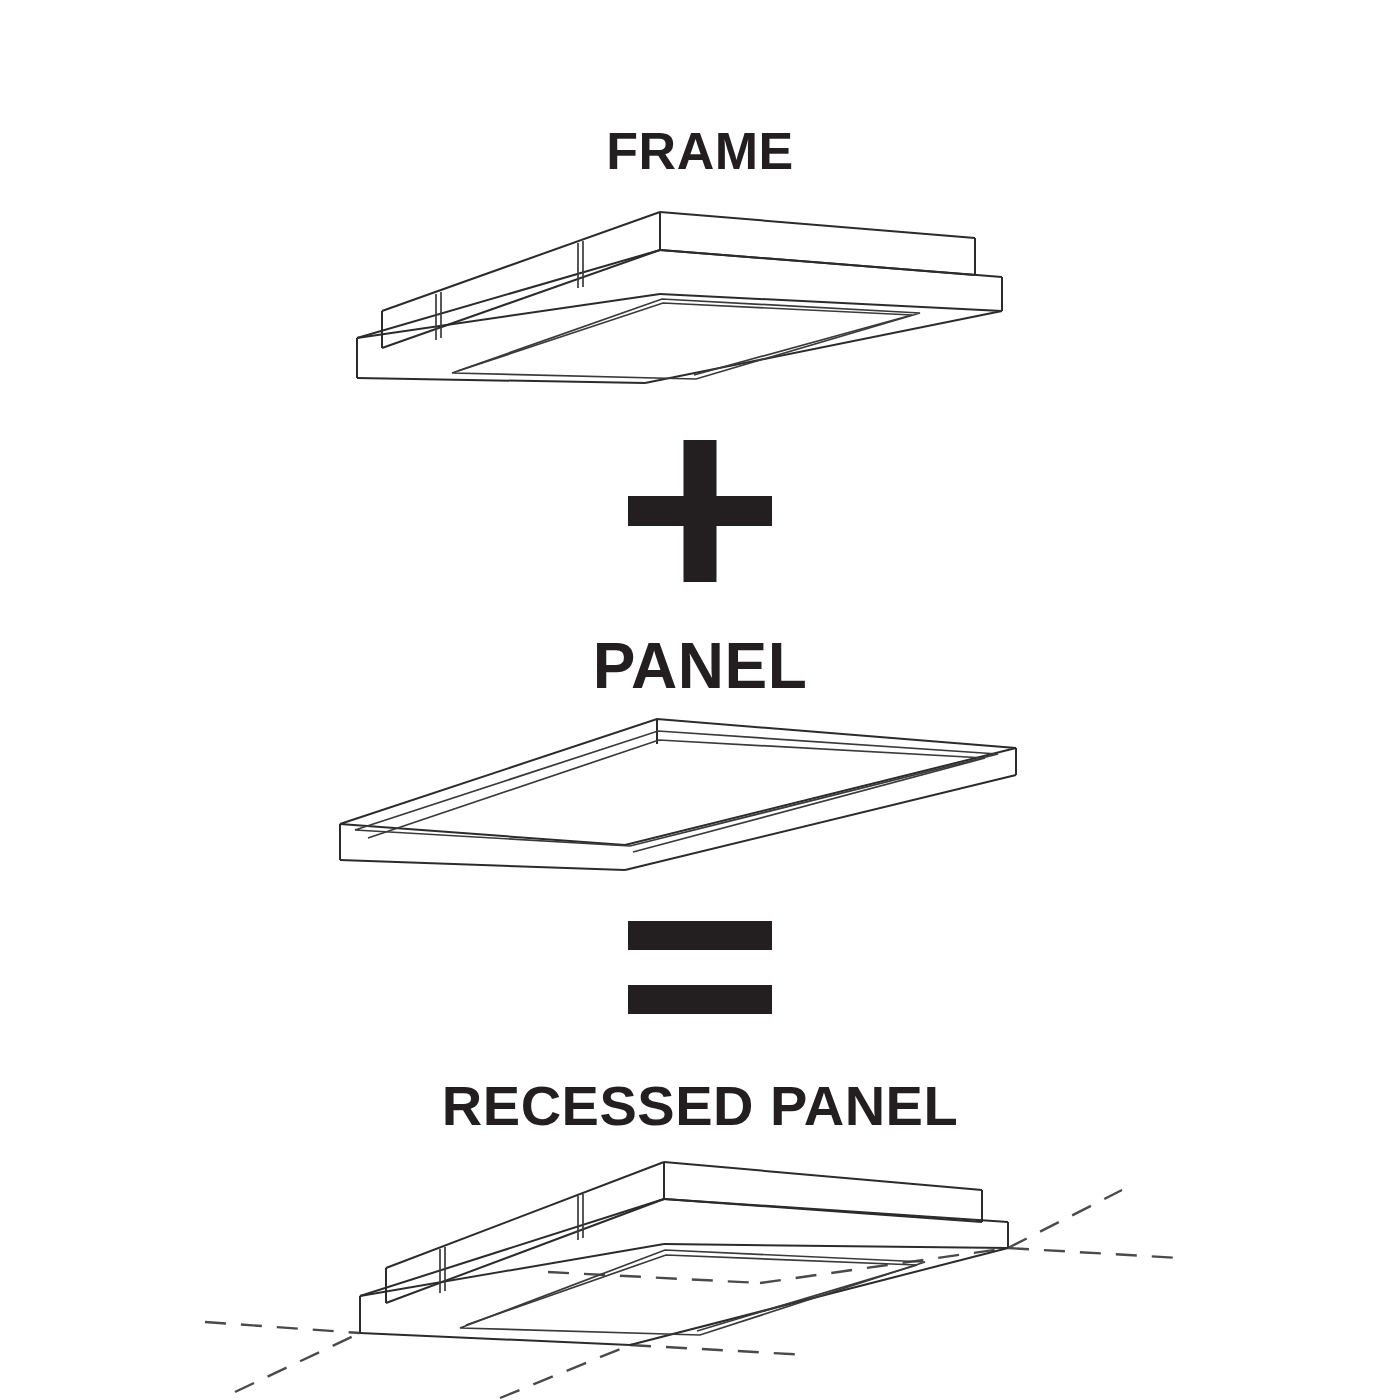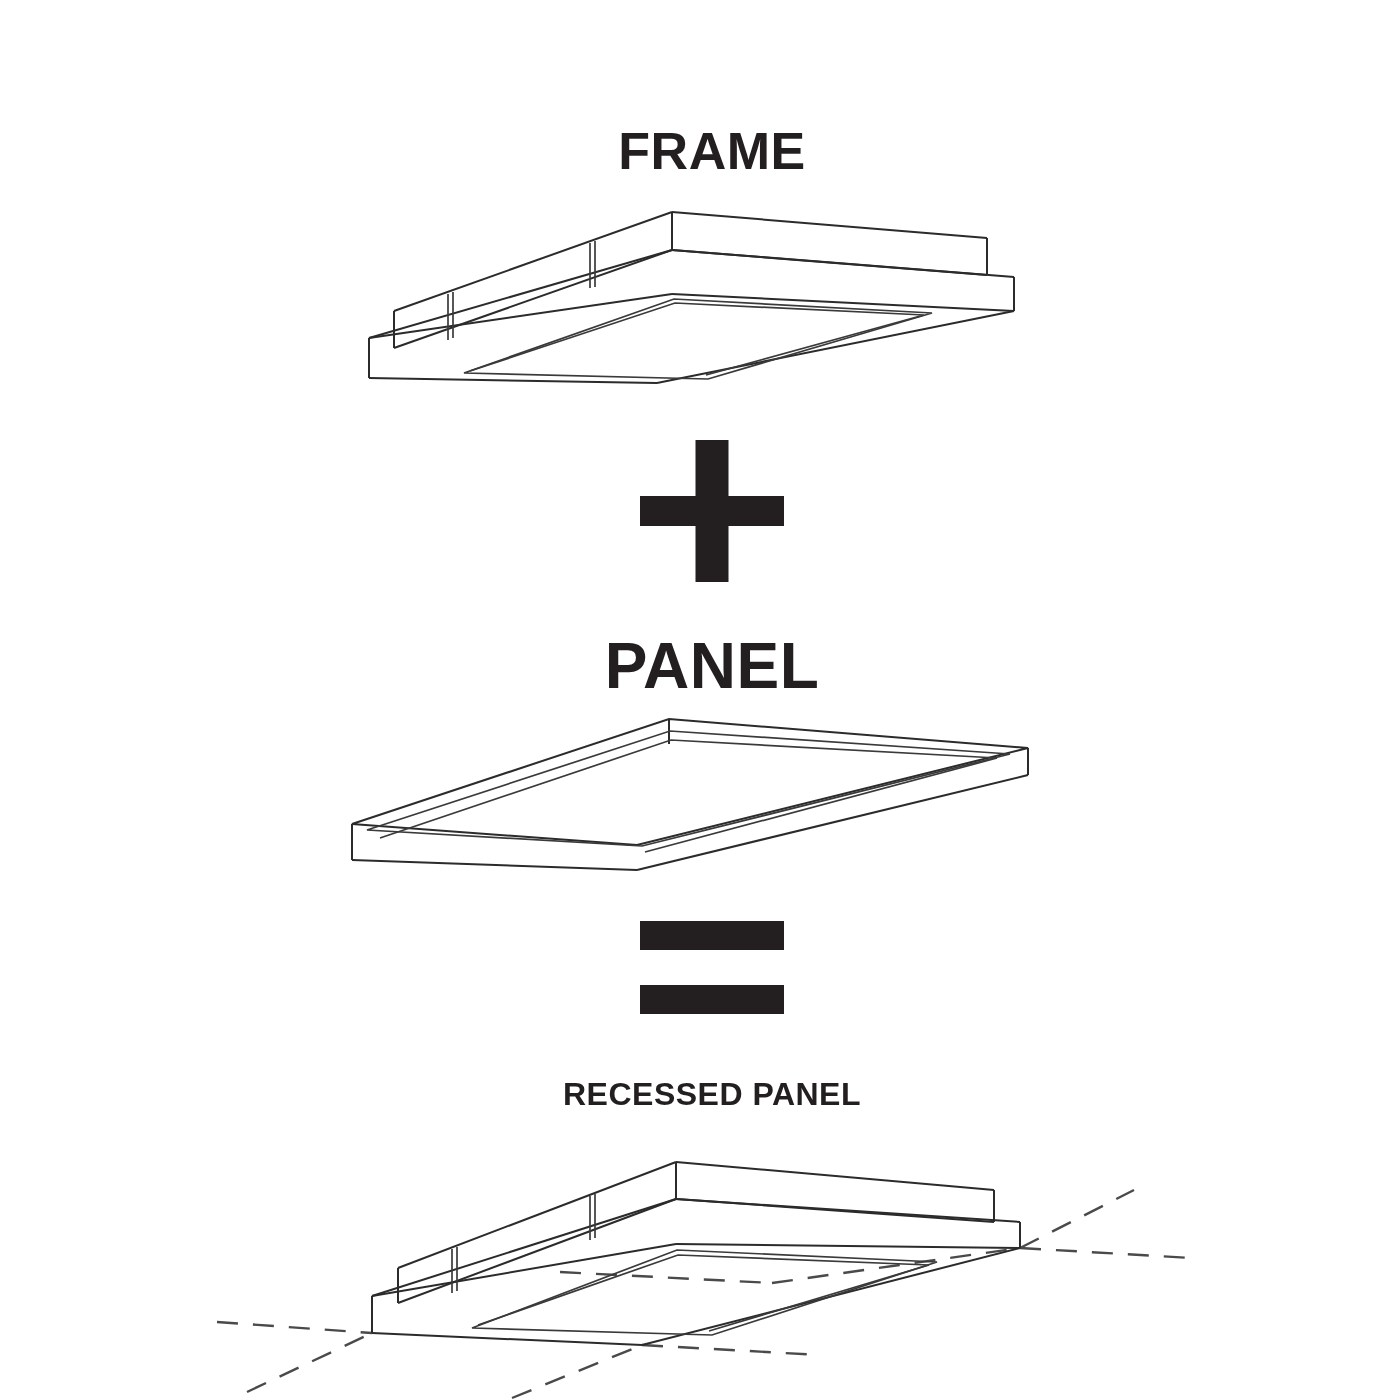--- a/index.html
+++ b/index.html
@@ -11,41 +11,41 @@
   body {
     width: 1400px;
     height: 1400px;
     font-family: "Liberation Sans", sans-serif;
     color: #231f20;
     position: relative;
     overflow: hidden;
   }
   .diagram-root {
     position: absolute;
-    top: 0; left: 12px;
+    top: 0; left: 0;
     width: 1132px;
     height: 1400px;
     padding-left: 34px;
   }
   .stage {
     position: absolute;
     left: 0;
     width: 1400px;
     text-align: center;
   }
   .stage-label {
     font-weight: bold;
     letter-spacing: 0.5px;
     color: #231f20;
     line-height: 1;
     white-space: nowrap;
   }
   #label-frame   { font-size: 52px; }
   #label-panel   { font-size: 64px; }
-  #label-result  { font-size: 32px; }
+  #label-result  { font-size: 56px; }
 
   .art-wrap {
     position: absolute;
     left: 0;
     width: 1400px;
     height: 1400px;
     pointer-events: none;
   }
   .art-svg { display: block; }
 

